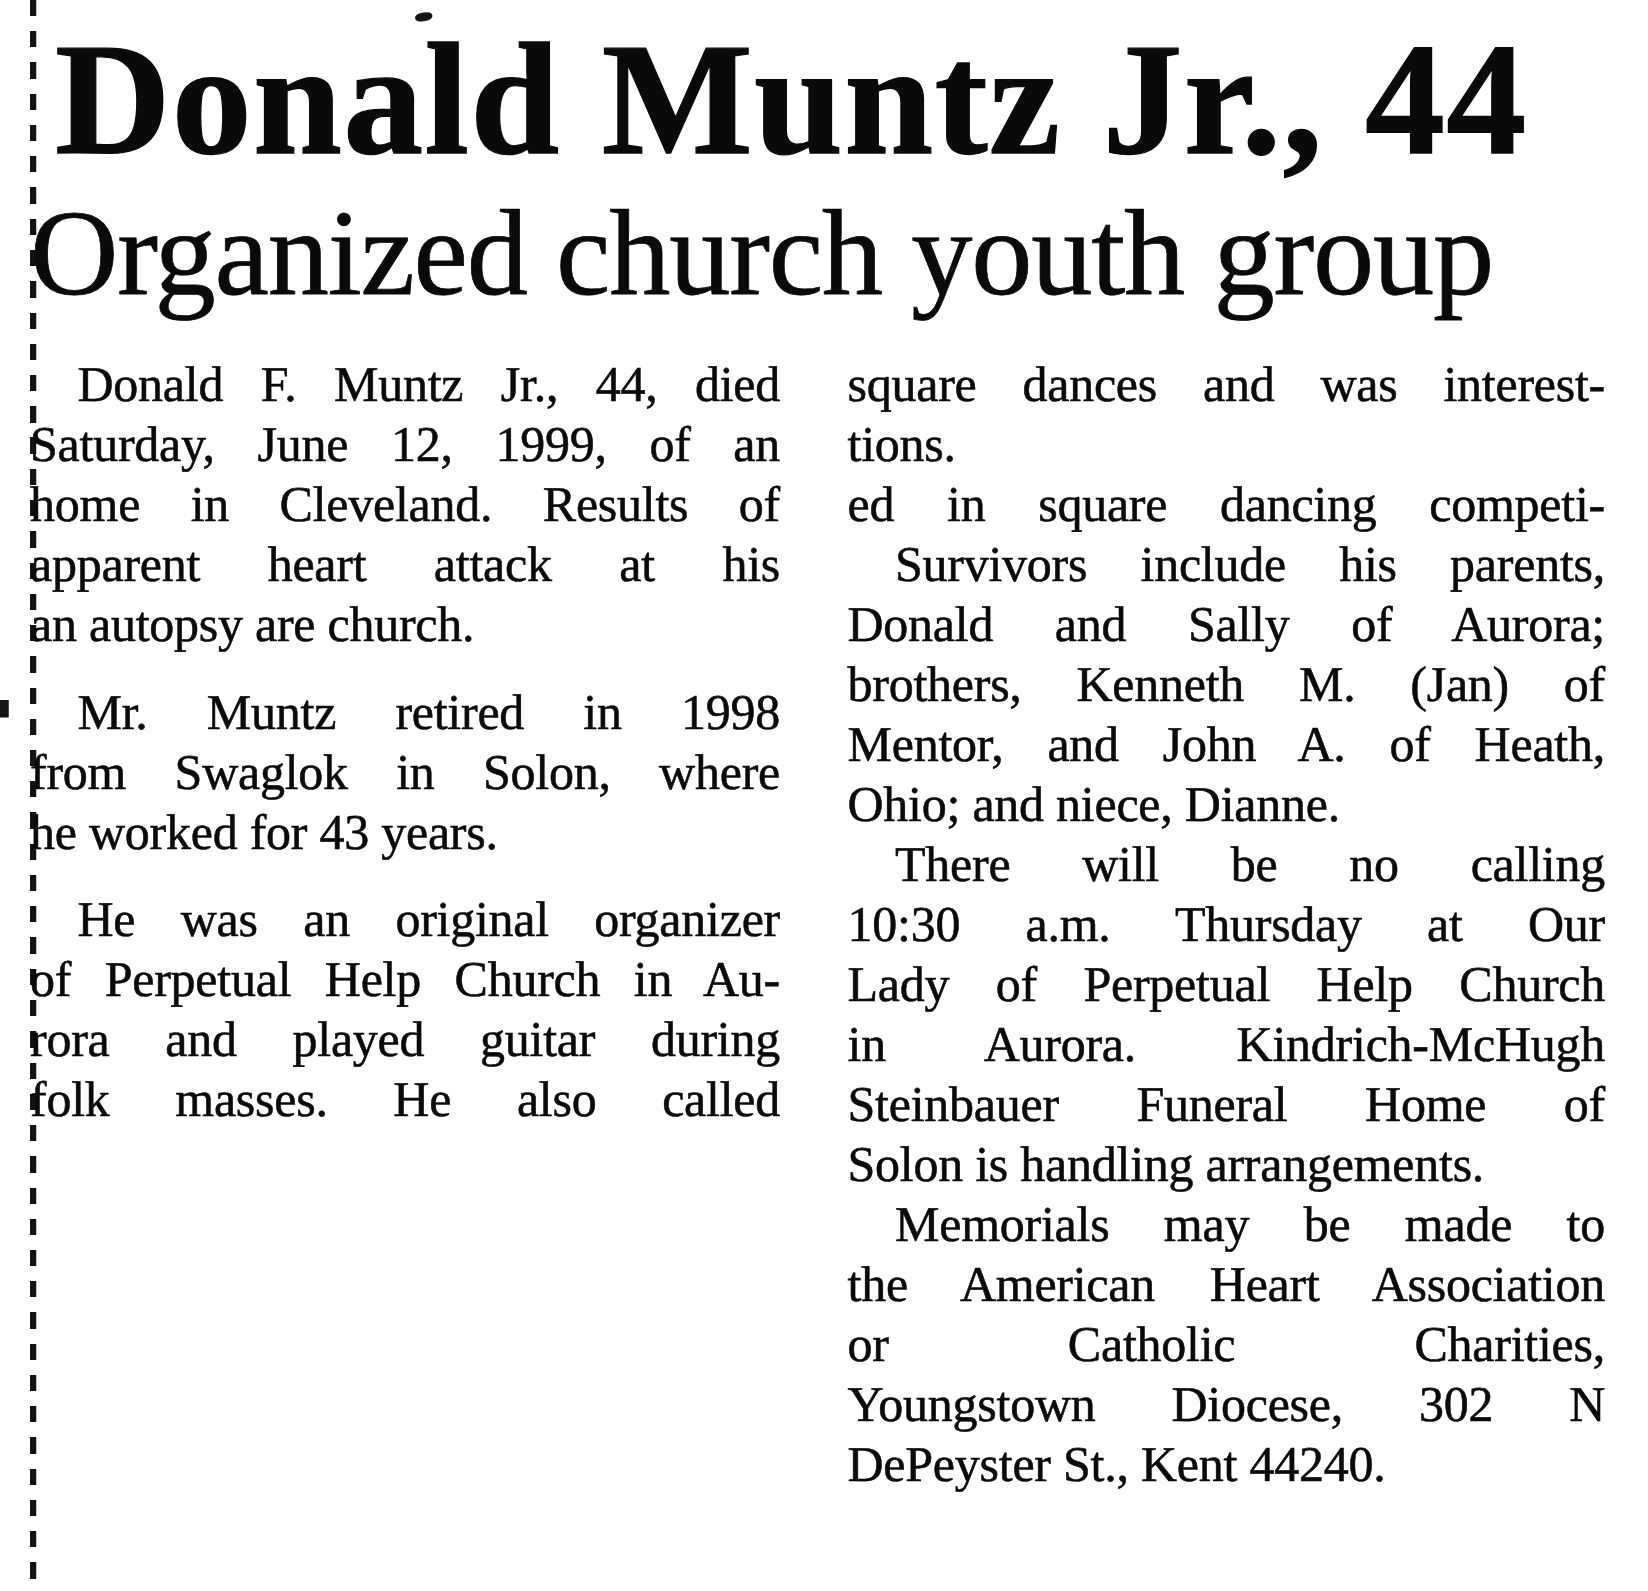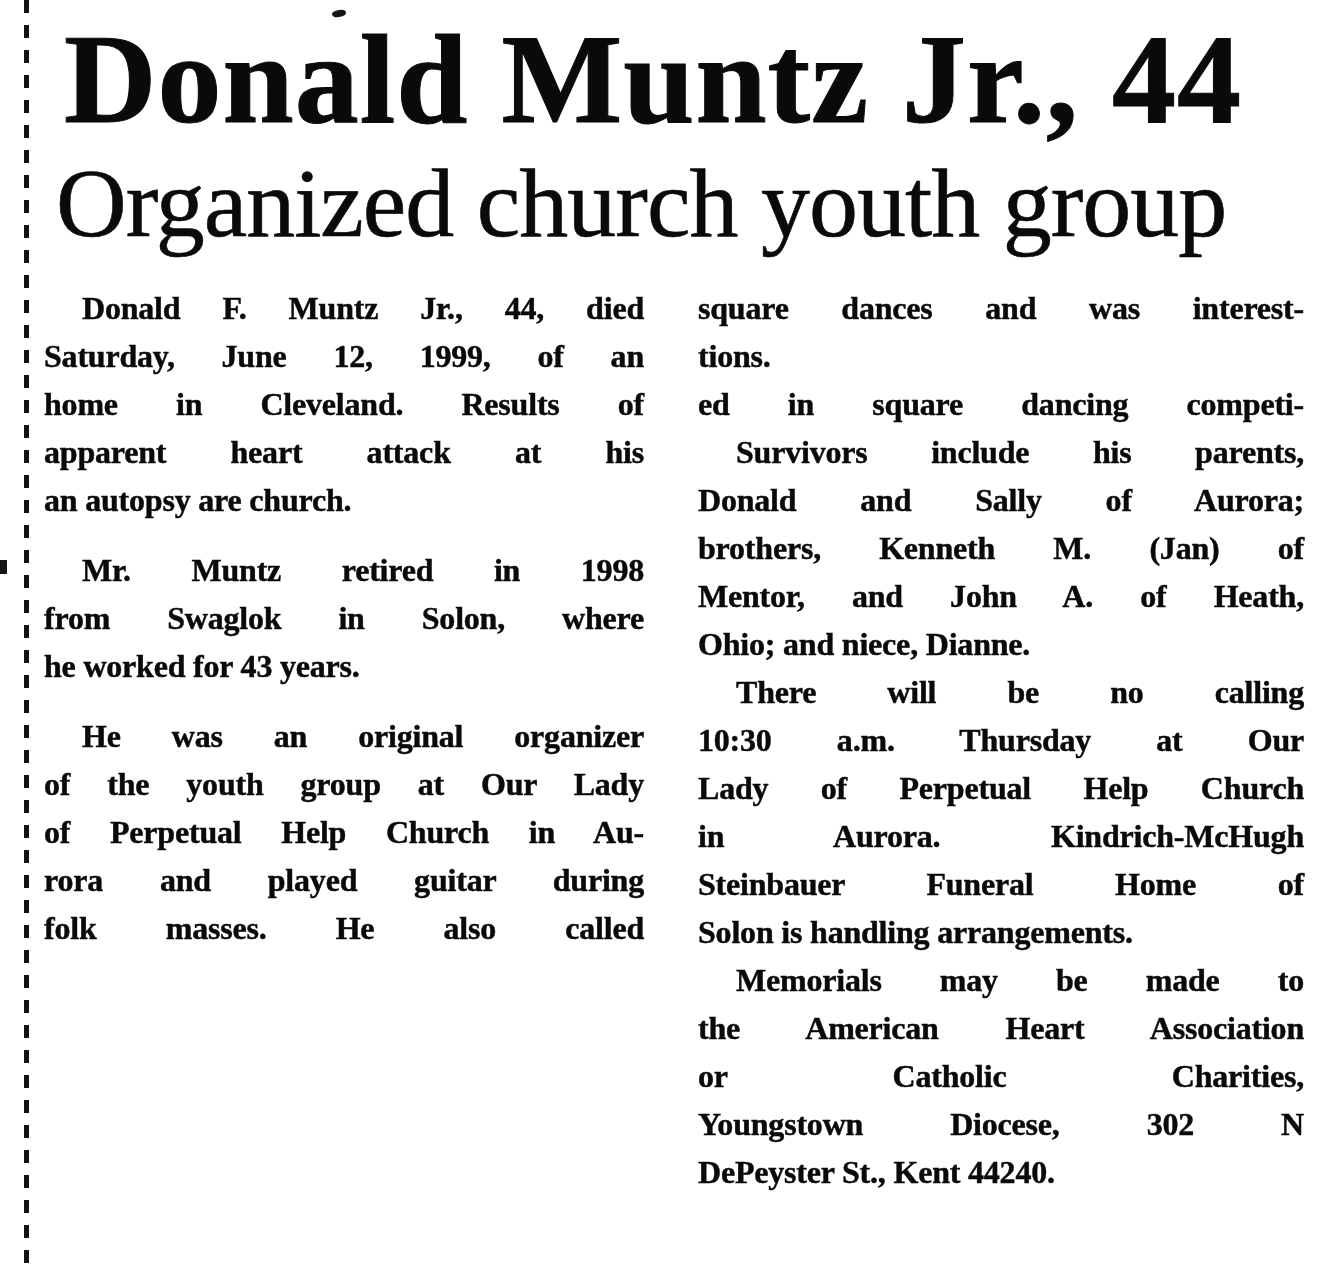--- a/index.html
+++ b/index.html
@@ -21,43 +21,42 @@
   
   .speck-a {
     position: absolute; left: 332px; top: 10px;
     width: 14px; height: 7px; background: #151515;
     border-radius: 45%; transform: rotate(-10deg);
   }
   .speck-b {
     position: absolute; left: 0px; top: 560px;
     width: 7px; height: 14px; background: #151515;
   }
-  .content { position: absolute; left: 44px; top: 12px; width: 1262px; }
+  .content { position: absolute; left: 24px; top: 12px; width: 1262px; }
   .headline {
     margin: 0; padding-left: 20px;
     font-size: 128px; font-weight: bold;
     line-height: 1.06; letter-spacing: 1px;
     white-space: nowrap;
     -webkit-text-stroke: 1px #0a0a0a;
   }
   .subheadline {
-    margin: 6px 0 0 12px;
+    margin: 6px 0 0 0;
     font-size: 98px; font-weight: normal;
     line-height: 1.0; letter-spacing: -1px;
     white-space: nowrap;
     -webkit-text-stroke: 0.6px #0a0a0a;
   }
   .columns { display: flex; margin-top: 32px; }
   .col { flex: none; }
   .col-left  { width: 600px; margin-right: 54px; }
   .col-right { width: 606px; }
   .para {
-    font-size: 32px; line-height: 48px;
+    font-size: 40px; line-height: 48px;
     letter-spacing: -0.2px;
-    font-weight: bold;
     -webkit-text-stroke: 0.45px #0a0a0a;
   }
   .col-left .para { margin-bottom: 22px; }
   .col-left .para:last-child { margin-bottom: 0; }
   .line {
     text-align: justify;
     text-align-last: justify;
     -moz-text-align-last: justify;
   }
   .line.last {
@@ -86,21 +85,20 @@
           <div class="line">apparent heart attack at his</div>
           <div class="line last">an autopsy are church.</div>
         </div>
       <div class="para indent">
           <div class="line">Mr. Muntz retired in 1998</div>
           <div class="line">from Swaglok in Solon, where</div>
           <div class="line last">he worked for 43 years.</div>
         </div>
       <div class="para indent p-open">
           <div class="line">He was an original organizer</div>
-          <div class="line">of the youth group at Our Lady</div>
           <div class="line">of Perpetual Help Church in Au-</div>
           <div class="line">rora and played guitar during</div>
           <div class="line">folk masses. He also called</div>
         </div>
     </div>
     <div class="col col-right">
       <div class="para">
           <div class="line">square dances and was interest-</div>
           <div class="line last">tions.</div>
           <div class="line">ed in square dancing competi-</div>

